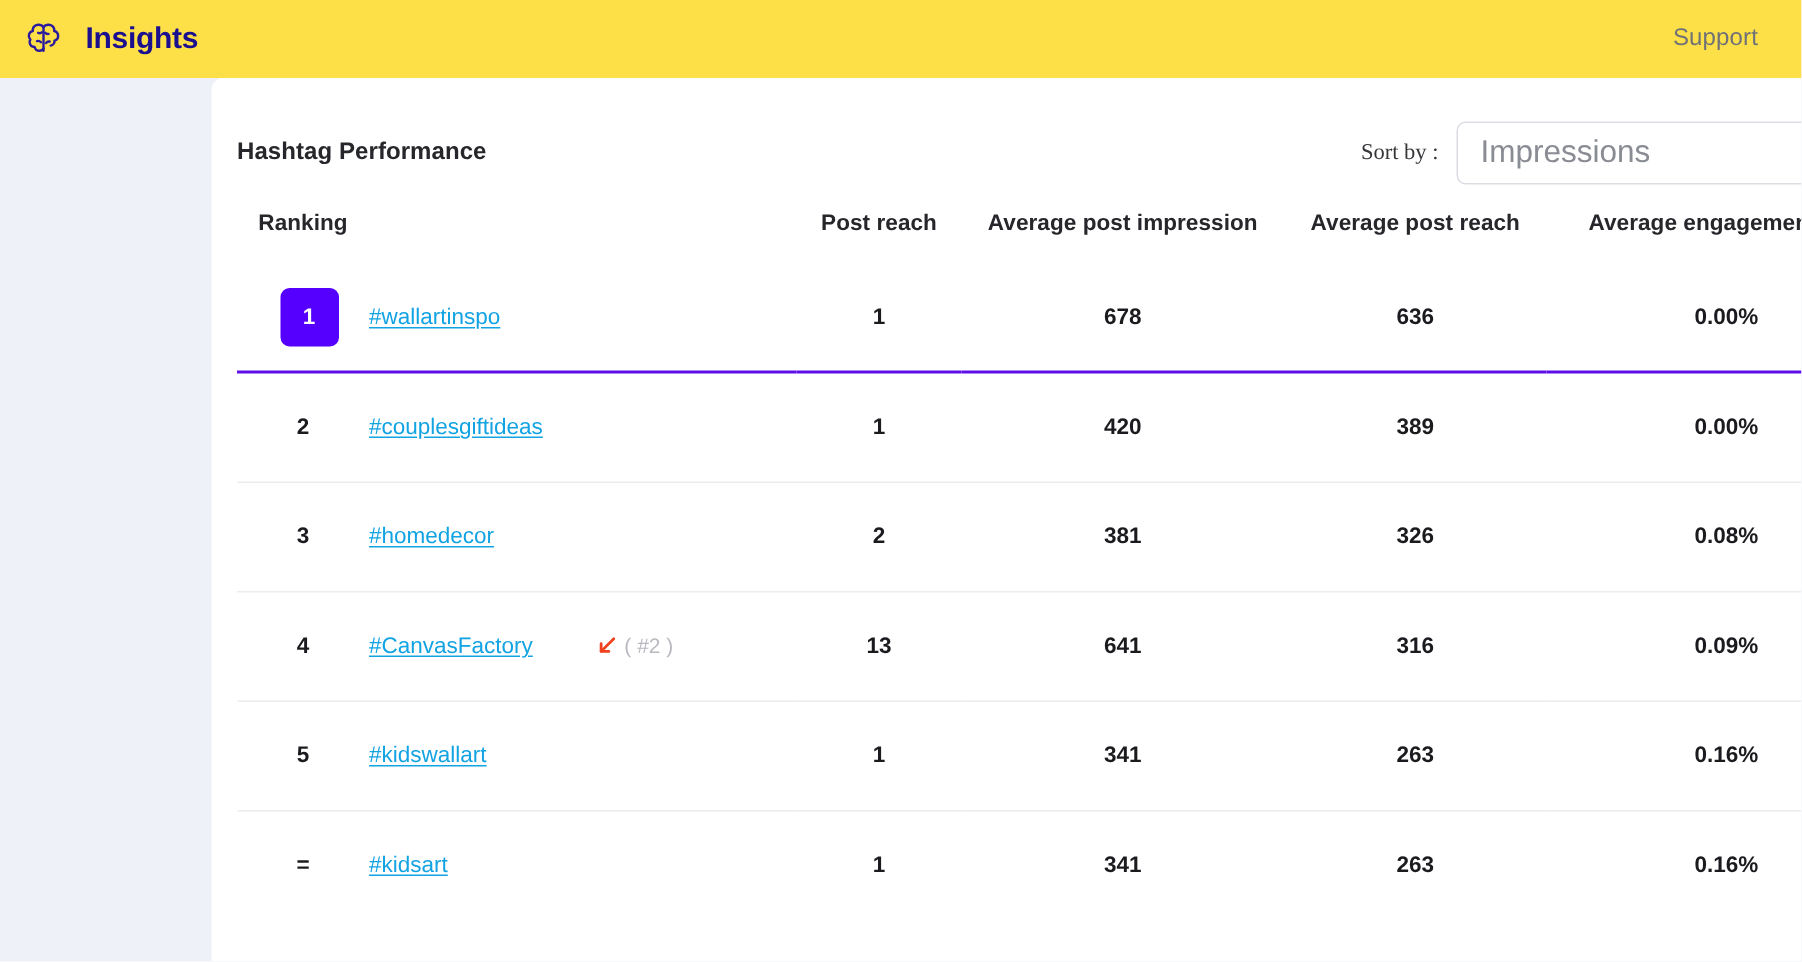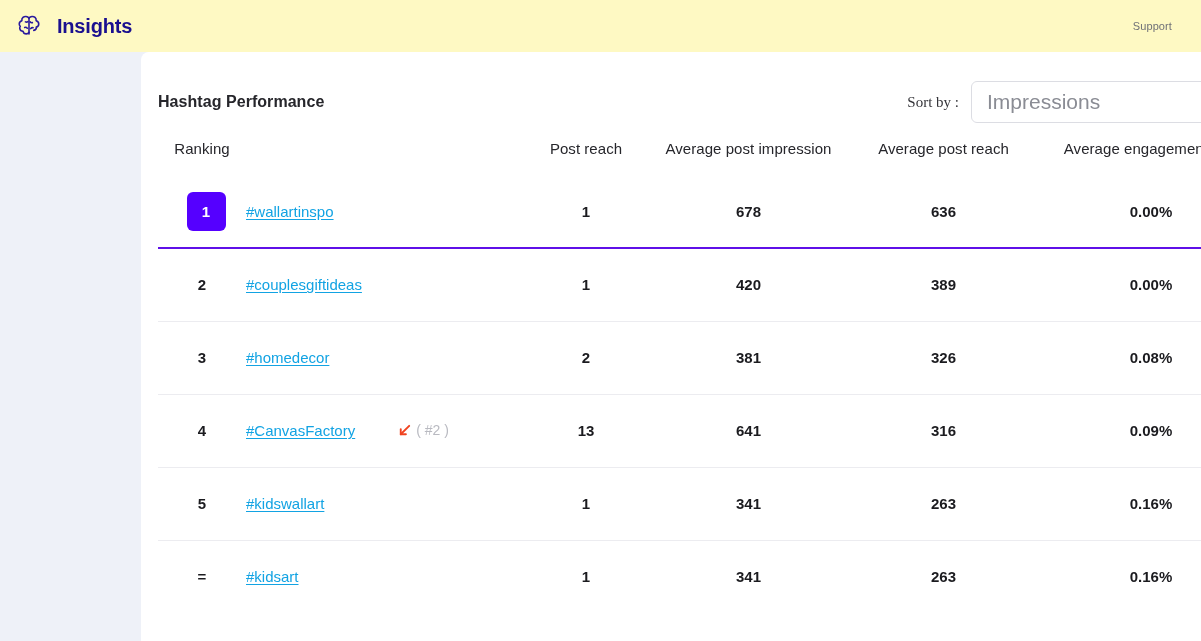--- a/index.html
+++ b/index.html
@@ -13,21 +13,21 @@
   body {
     font-family: "Liberation Sans", sans-serif;
     background: #eef1f8;
     color: #1b1b1f;
     -webkit-font-smoothing: antialiased;
   }
 
   
   .topbar {
     height: 52px;
-    background: #fef9c3;
+    background: #fde047;
     display: flex;
     align-items: center;
     padding: 0 29px 0 14px;
     position: relative;
   }
   .brand {
     display: flex;
     align-items: center;
     gap: 13px;
   }
@@ -38,21 +38,21 @@
     color: #2a1a9e;
   }
   .brand-name {
     font-size: 20px;
     font-weight: bold;
     color: #1a0f8f;
     letter-spacing: -0.2px;
   }
   .topbar-spacer { flex: 1 1 auto; }
   .support-link {
-    font-size: 11px;
+    font-size: 16px;
     color: #6f7177;
     letter-spacing: 0.1px;
     cursor: pointer;
   }
 
   
   .page {
     height: 589px;
     padding-left: 110px;
     position: relative;
@@ -134,21 +134,21 @@
 
   
   table.hashtags {
     width: 1084px;
     margin-left: 17px;
     border-collapse: collapse;
     table-layout: fixed;
   }
   table.hashtags th {
     font-size: 15px;
-    font-weight: normal;
+    font-weight: bold;
     color: #26262b;
     text-align: center;
     padding: 14px 0 18px 0;
     letter-spacing: 0.05px;
   }
   th.col-ranking { text-align: left; padding-left: 9px; width: 88px; }
   th.col-tag { text-align: left; width: 285px; }
   th.col-count { width: 110px; }
   th.col-impr { width: 215px; }
   th.col-reach { width: 175px; }

